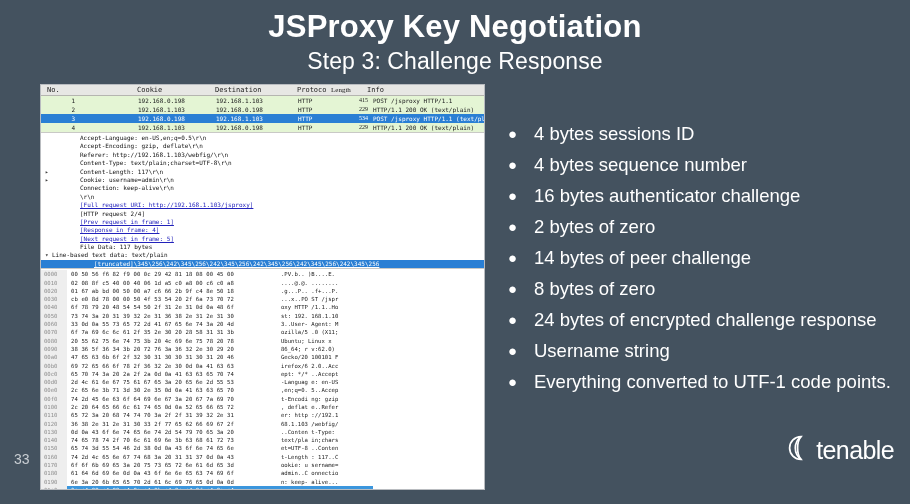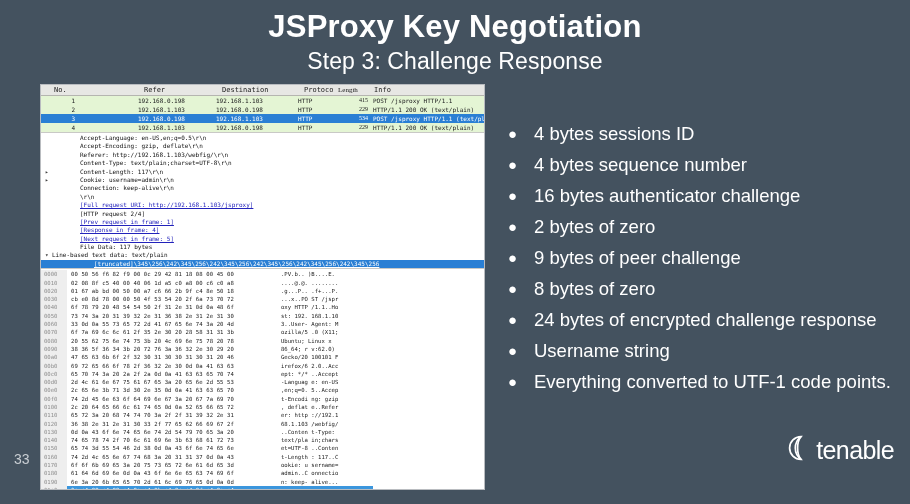--- a/index.html
+++ b/index.html
@@ -57,21 +57,21 @@
 
   
   .pl-header {
     display: flex;
     height: 11px;
     background: #e7e7e4;
     border-bottom: 1px solid #b5b5b0;
     font-size: 7px;
     line-height: 11px;
     color: #1b1b1b;
-    padding-left: 13px;
+    padding-left: 6px;
     box-sizing: border-box;
   }
   .pl-header span { display: block; overflow: hidden; white-space: nowrap; }
   .pl-row {
     display: flex;
     height: 9px;
     font-size: 6px;
     line-height: 9px;
     color: #18181a;
     padding-left: 2px;
@@ -184,21 +184,21 @@
   <div id="title-block">
     <div id="slide-title">JSProxy Key Negotiation</div>
     <div id="slide-subtitle">Step 3: Challenge Response</div>
   </div>
 
   <div id="wireshark">
 
     <div id="packet-list-header" class="pl-header">
       <span class="c-no">No.</span>
       <span class="c-time">Time</span>
-      <span class="c-src">Refer</span>
+      <span class="c-src">Cookie</span>
       <span class="c-dst">Destination</span>
       <span class="c-proto">Protoco</span>
       <span class="c-len">Length</span>
       <span class="c-info">Info</span>
     </div>
 
     <div id="packet-list-body">
         <div class="pl-row green">
           <span class="c-no">1</span>
           <span class="c-time">0.000000</span>
@@ -407,21 +407,21 @@
       <div class="bullet">
         <span class="dot">●</span>
         <span class="btext">16 bytes authenticator challenge</span>
       </div>
       <div class="bullet">
         <span class="dot">●</span>
         <span class="btext">2 bytes of zero</span>
       </div>
       <div class="bullet">
         <span class="dot">●</span>
-        <span class="btext">9 bytes of peer challenge</span>
+        <span class="btext">14 bytes of peer challenge</span>
       </div>
       <div class="bullet">
         <span class="dot">●</span>
         <span class="btext">8 bytes of zero</span>
       </div>
       <div class="bullet">
         <span class="dot">●</span>
         <span class="btext">24 bytes of encrypted challenge response</span>
       </div>
       <div class="bullet">

